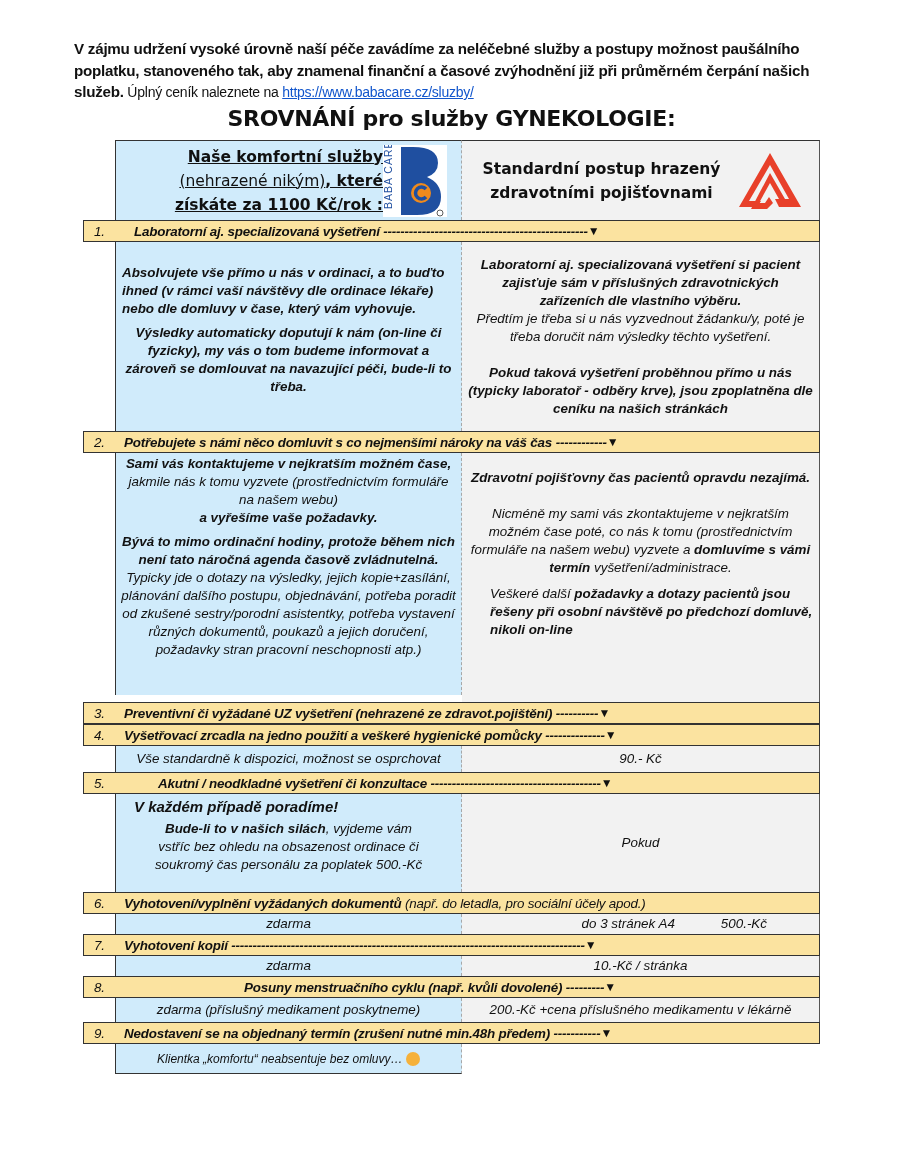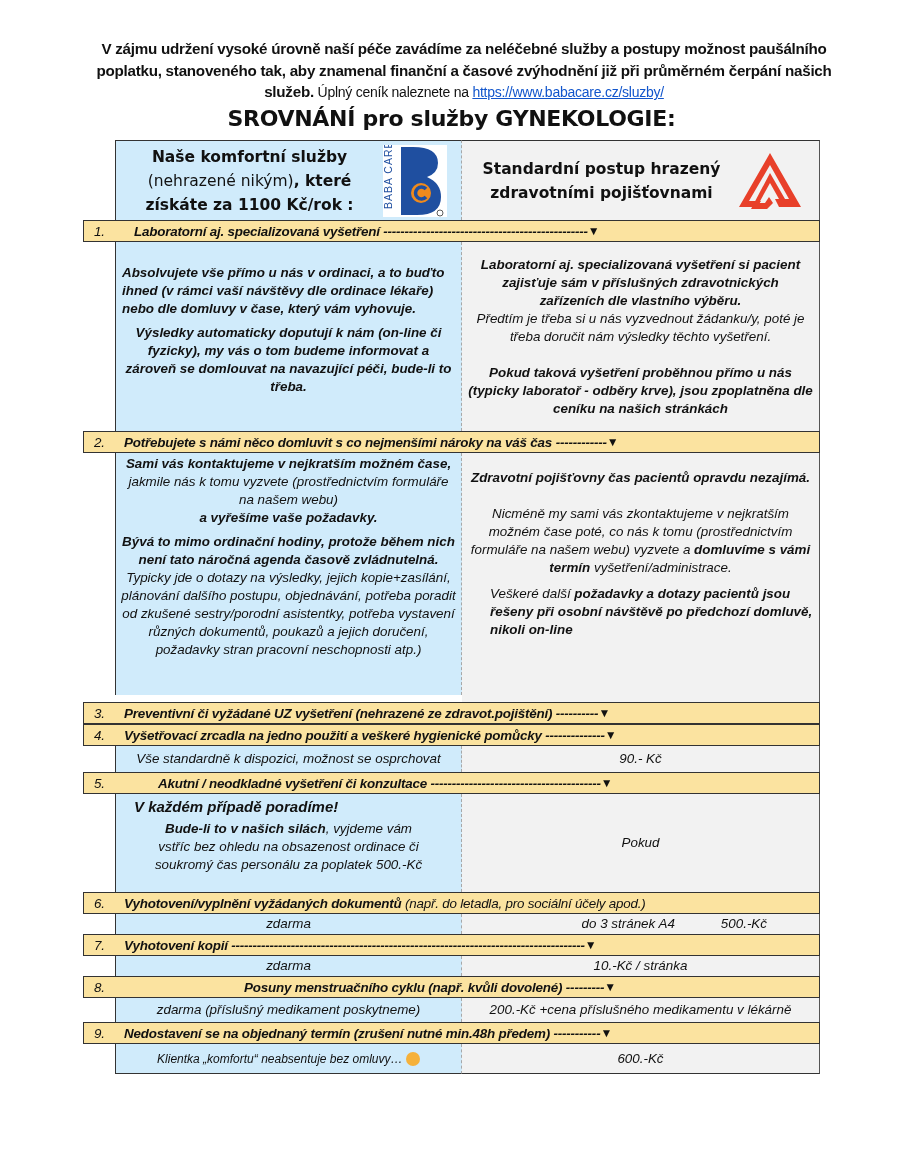--- a/index.html
+++ b/index.html
@@ -1,19 +1,19 @@
 <!DOCTYPE html>
 <html><head>
 <meta charset="utf-8">
 <style>
   html, body { margin: 0; padding: 0; background: #ffffff; }
   body { width: 903px; height: 1174px; position: relative; overflow: hidden;
          font-family: "Liberation Sans", sans-serif; color: #111; }
   .intro { position: absolute; left: 74px; top: 38px; width: 780px;
-           font-size: 15.2px; line-height: 21.5px; font-weight: bold; letter-spacing: -0.25px; text-align: center; }
+           font-size: 15.2px; line-height: 21.5px; font-weight: bold; letter-spacing: -0.25px; }
   .intro .plain { font-weight: normal; font-size: 14px; }
   .intro a { color: #1155cc; text-decoration: underline; font-weight: normal; font-size: 14px; }
   .title { position: absolute; left: 0; width: 903px; top: 106px; text-align: center;
            font-family: "DejaVu Sans", sans-serif; font-weight: bold; font-size: 22px; letter-spacing: -0.3px; }
 
   .tbl { position: absolute; left: 83px; top: 140px; width: 737px; }
   .cols { display: flex; margin-left: 32px; }
   .cell-l { width: 347px; background: #d0ebfb; border-left: 1px solid #333; border-right: 1px dashed #a8a8a8;
             box-sizing: border-box; text-align: center; font-style: italic; font-size: 13.4px; line-height: 18px; }
   .cell-r { width: 358px; background: #f2f2f2; border-right: 1.5px solid #555; box-sizing: border-box;
@@ -40,21 +40,21 @@
 <div class="intro">
   <span>V zájmu udržení vysoké úrovně naší péče zavádíme za neléčebné služby a postupy možnost paušálního poplatku, stanoveného tak, aby znamenal finanční a časové zvýhodnění již při průměrném čerpání našich služeb.</span><span class="plain"> Úplný ceník naleznete na </span><a href="#">https://www.babacare.cz/sluzby/</a>
 </div>
 
 <div class="title">SROVNÁNÍ pro služby GYNEKOLOGIE:</div>
 
 <div class="tbl">
 
   <div class="cols">
     <div class="cell-l hdr-l" style="border-top:1px solid #333;">
-      <div class="hdr-text" style="flex:1; text-align:center;">
+      <div class="hdr-text" style="flex:1; text-align:right;text-decoration:underline;">
         <div>Naše komfortní služby</div>
         <div><span class="n">(nehrazené nikým)</span><span>, které</span></div>
         <div>získáte za 1100 Kč/rok :</div>
       </div>
       <div class="logo-bc" style="margin-right:14px;">
         <svg width="64" height="72" viewBox="0 0 64 72">
           <rect x="0" y="0" width="64" height="72" fill="#ffffff"></rect>
           <text x="9" y="64" transform="rotate(-90 9 64)" font-family="Liberation Sans, sans-serif" font-size="10.5" fill="#1f4fa0" letter-spacing="1">BABA CARE</text>
           <path d="M18 2 L30 2 Q55 2 55 18 Q55 28 44 32 Q58 38 58 52 Q58 70 34 70 L18 70 Z" fill="#1f4fa0"></path>
           <circle cx="38" cy="48" r="10" fill="#f08a1c"></circle>
@@ -177,16 +177,15 @@
 
   <div class="sect">
     <span class="num">9.</span>
     <span class="lbl"><span>Nedostavení se na objednaný termín (zrušení nutné min.48h předem)</span><span>  -----------</span></span>
       <span class="tri">▼</span>
   </div>
   <div class="cols">
     <div class="cell-l price" style="height:30px; line-height:30px; font-size:12px; border-bottom:1px solid #333;">
       <span>Klientka „komfortu“ neabsentuje bez omluvy… </span><span style="display:inline-block; width:14px; height:14px; border-radius:50%; background:#f5b13a; vertical-align:middle; position:relative; top:-1px;"></span>
     </div>
-    <div class="cell-r price" style="height:30px; line-height:30px; border-bottom:1px solid #333;">600.-Kč</div>
   </div>
 
 </div>
 
 </body></html>

